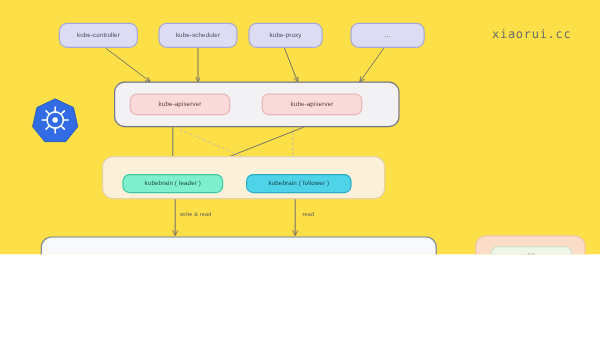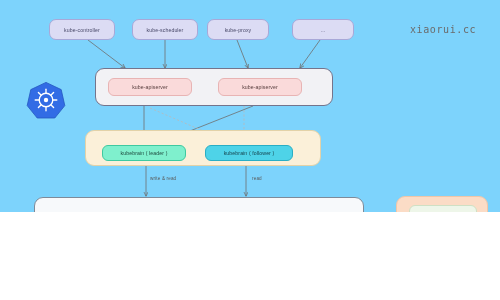--- a/index.html
+++ b/index.html
@@ -4,21 +4,21 @@
 <style>
   html, body {
     margin: 0;
     padding: 0;
     background: #ffffff;
   }
   #canvas {
     position: relative;
     width: 500px;
     height: 212px;
-    background: #7dd3fc;
+    background: #fde047;
     overflow: hidden;
     font-family: "Liberation Sans", sans-serif;
   }
   svg.wires {
     position: absolute;
     left: 0;
     top: 0;
     width: 500px;
     height: 300px;
     pointer-events: none;

